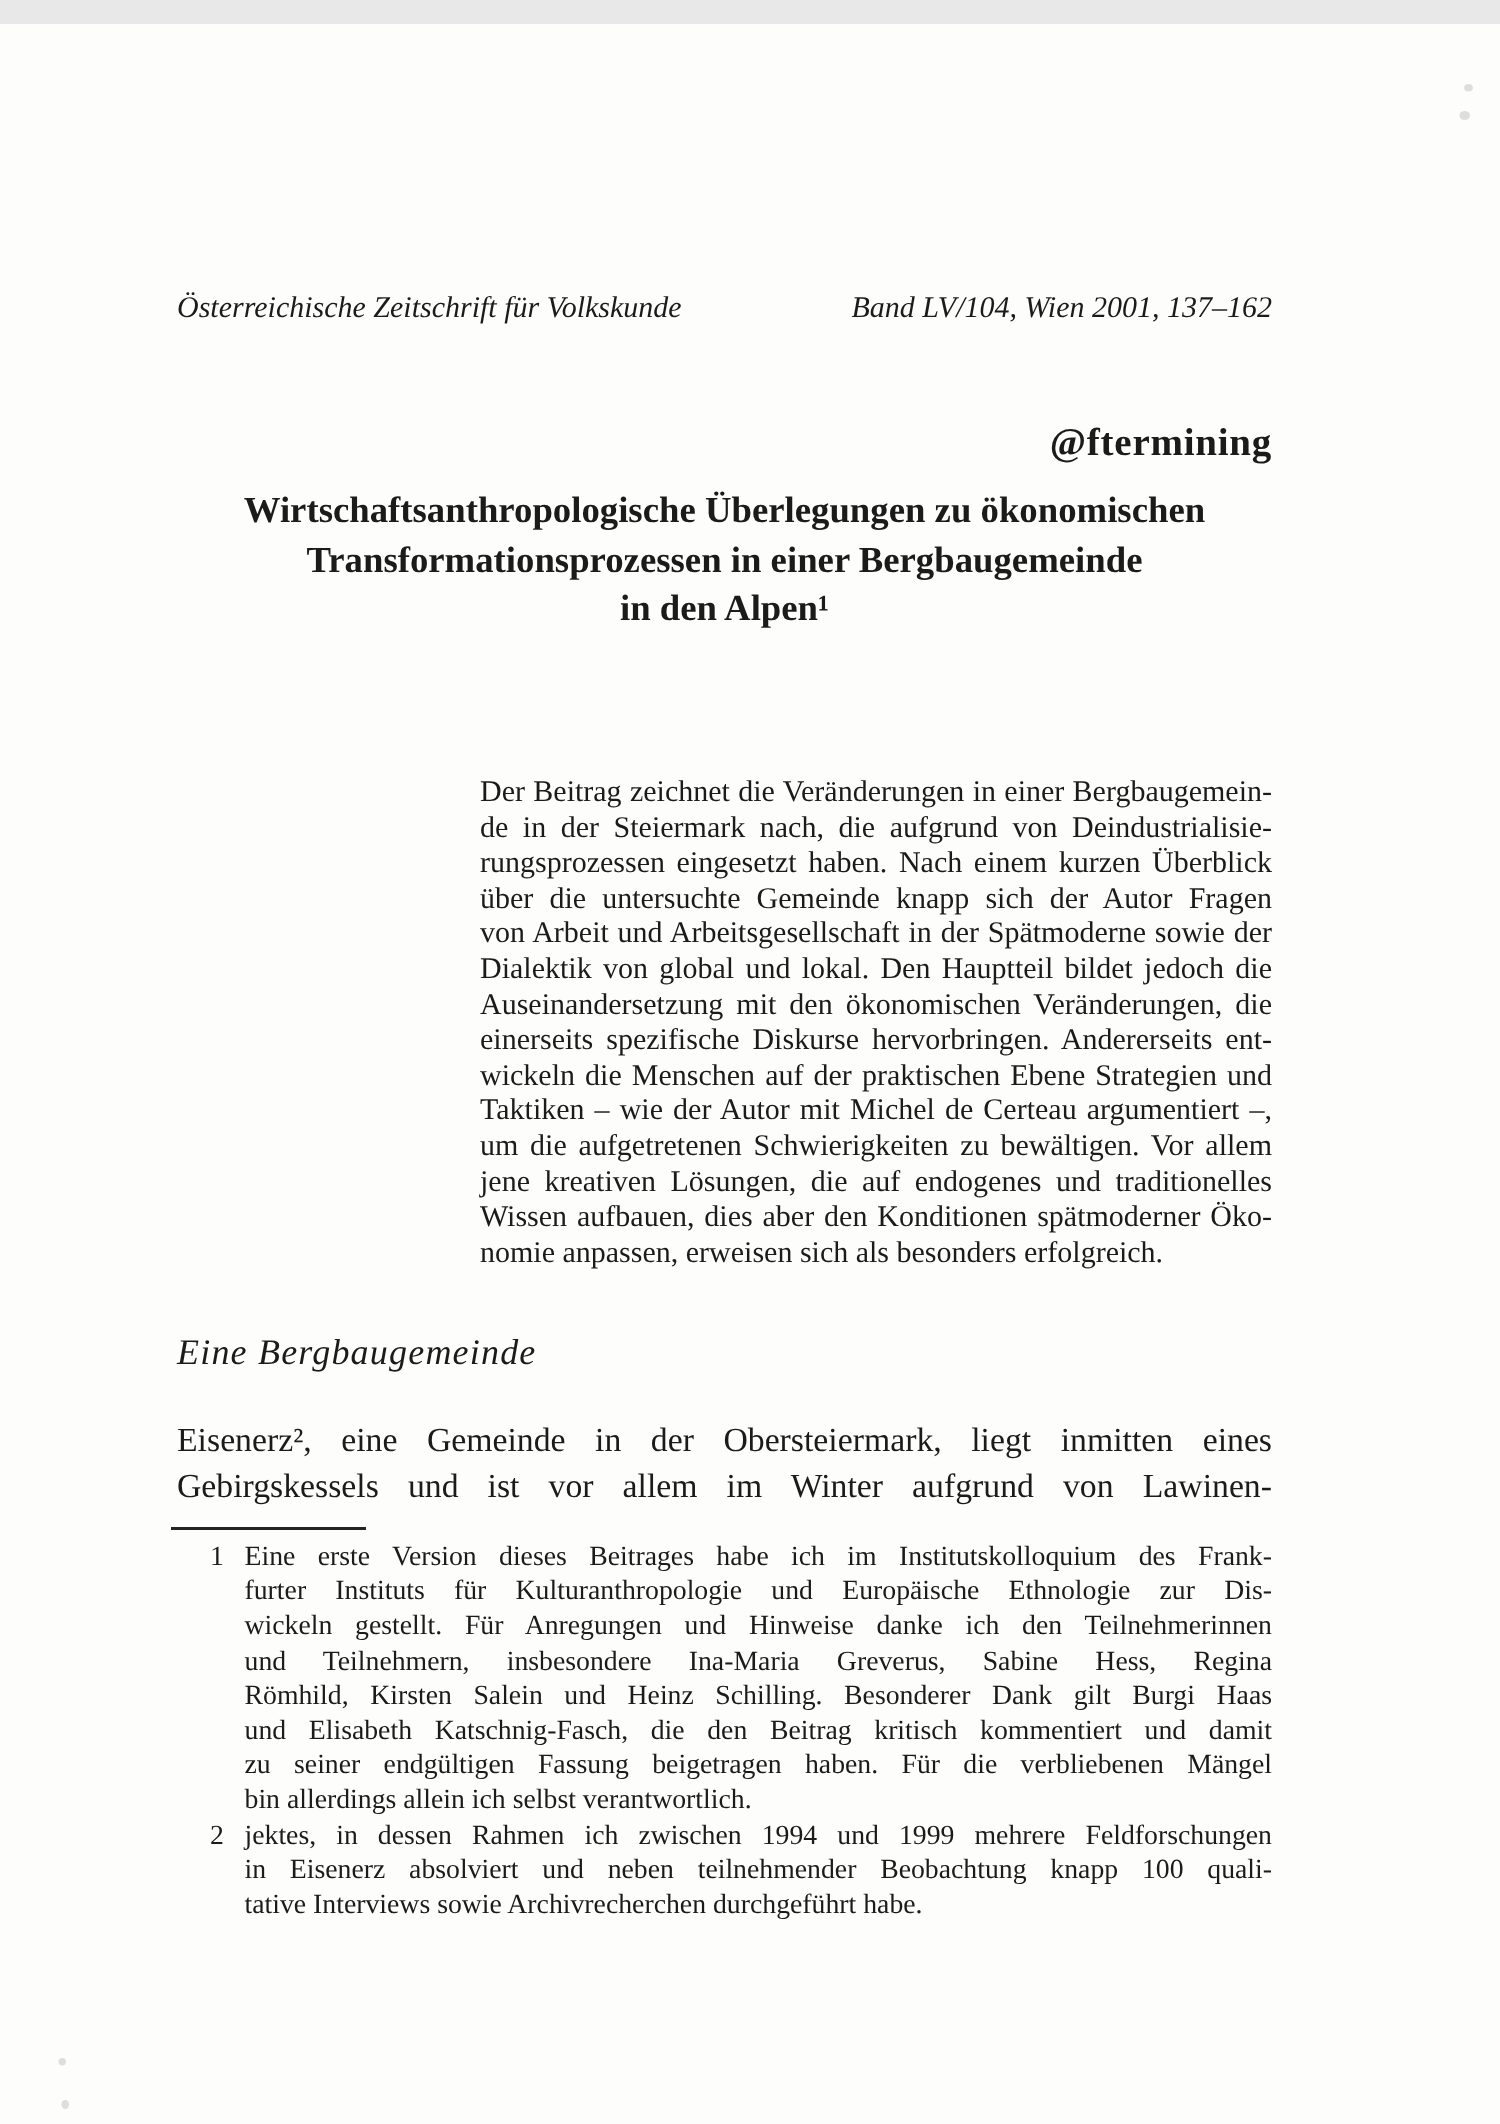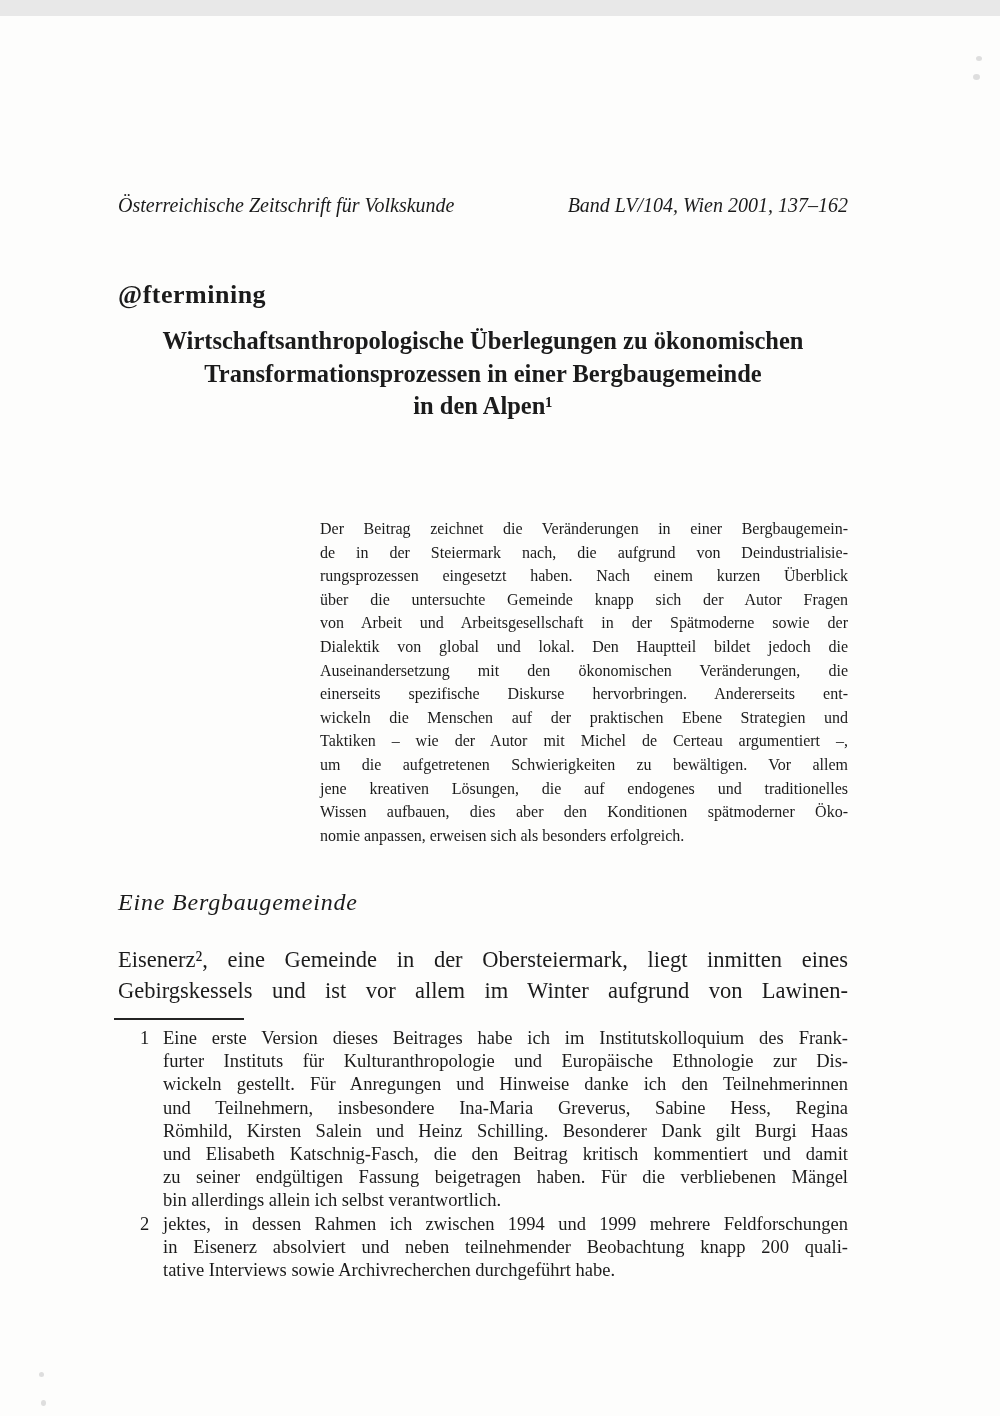--- a/index.html
+++ b/index.html
@@ -18,21 +18,21 @@
   .header-row {
     top: 178px;
     display: flex;
     justify-content: space-between;
     font-style: italic;
     font-size: 20px;
   }
 
   .kicker {
     top: 264px;
-    text-align: left;
+    text-align: right;
     font-weight: bold;
     font-size: 26px;
     letter-spacing: 0.5px;
   }
 
   .title-block {
     top: 309px;
     text-align: center;
     font-weight: bold;
     font-size: 24.5px;
@@ -46,21 +46,21 @@
     font-style: italic;
     font-size: 24px;
     letter-spacing: 1px;
   }
 
   .abstract {
     position: absolute;
     left: 320px;
     width: 528px;
     top: 501px;
-    font-size: 16px;
+    font-size: 20px;
     line-height: 23.6px;
   }
 
   .jl { text-align: justify; text-align-last: justify; white-space: normal; }
   .ll { text-align: left; text-align-last: left; }
 
   .section-heading {
     top: 873px;
     font-style: italic;
     font-size: 24px;
@@ -153,21 +153,21 @@
       <div class="jl">wickeln gestellt. Für Anregungen und Hinweise danke ich den Teilnehmerinnen</div>
       <div class="jl">und Teilnehmern, insbesondere Ina-Maria Greverus, Sabine Hess, Regina</div>
       <div class="jl">Römhild, Kirsten Salein und Heinz Schilling. Besonderer Dank gilt Burgi Haas</div>
       <div class="jl">und Elisabeth Katschnig-Fasch, die den Beitrag kritisch kommentiert und damit</div>
       <div class="jl">zu seiner endgültigen Fassung beigetragen haben. Für die verbliebenen Mängel</div>
       <div class="ll">bin allerdings allein ich selbst verantwortlich.</div>
     </div>
     <div class="footnote">
       <span class="fn-num">2</span>
       <div class="jl">jektes, in dessen Rahmen ich zwischen 1994 und 1999 mehrere Feldforschungen</div>
-      <div class="jl">in Eisenerz absolviert und neben teilnehmender Beobachtung knapp 200 quali-</div>
+      <div class="jl">in Eisenerz absolviert und neben teilnehmender Beobachtung knapp 100 quali-</div>
       <div class="ll">tative Interviews sowie Archivrecherchen durchgeführt habe.</div>
     </div>
   </div>
 
   <div class="artifact a1"></div>
   <div class="artifact a2"></div>
   <div class="artifact a3"></div>
   <div class="artifact a4"></div>
 
 </div>

